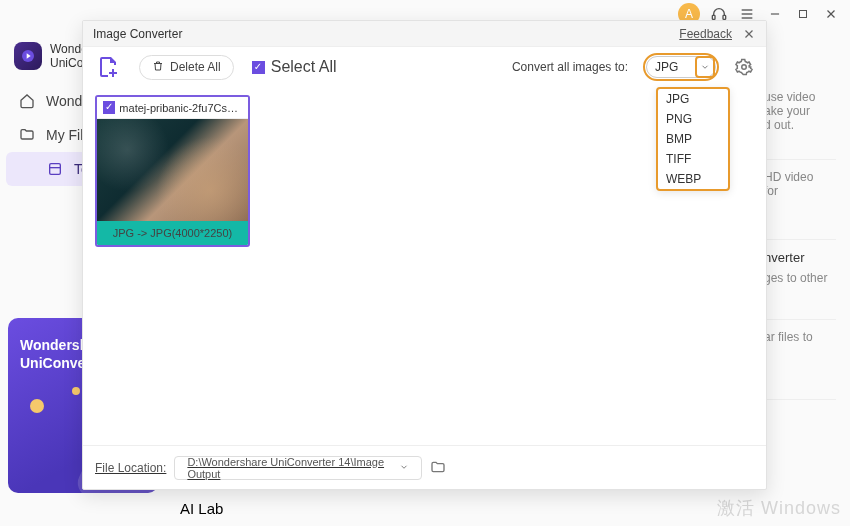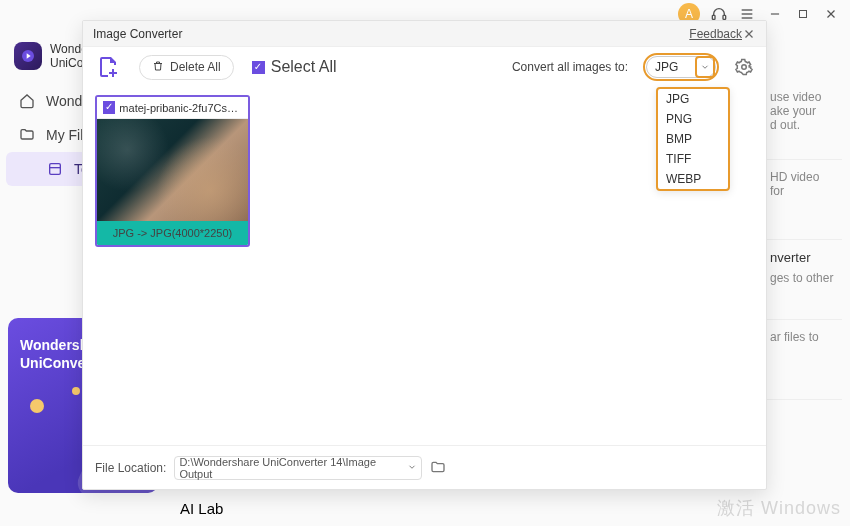--- a/index.html
+++ b/index.html
@@ -22,31 +22,31 @@
 .nav-icon { width:18px; height:18px; display:flex; align-items:center; justify-content:center; color:#555; }
 .nav-item.active .nav-icon { color:#5a3fc0; }
 
 .promo { position:absolute; left:8px; top:318px; width:150px; height:175px; border-radius:10px; background:linear-gradient(150deg,#6b4de0 0%,#4a36b8 70%); color:#fff; padding:18px 12px; overflow:hidden; }
 .promo::after { content:""; position:absolute; right:-20px; bottom:-20px; width:90px; height:90px; border-radius:14px; background:rgba(255,255,255,0.15); transform:rotate(25deg); }
 .promo-dot1 { position:absolute; width:14px; height:14px; border-radius:50%; background:#f5c96b; left:22px; bottom:80px; }
 .promo-dot2 { position:absolute; width:8px; height:8px; border-radius:50%; background:#f5c96b; left:64px; bottom:98px; }
 .promo-title { font-size:14px; font-weight:600; line-height:18px; }
 
 
-.bg-cards { position:absolute; right:8px; top:80px; width:80px; color:#888; font-size:12px;margin-left:33px; }
+.bg-cards { position:absolute; right:14px; top:80px; width:80px; color:#888; font-size:12px;margin-left:33px; }
 .bg-card-snip { padding:10px 8px; border-bottom:1px solid #eee; min-height:80px;}
 .bg-card-title { color:#333; font-size:13px; margin-bottom:6px; }
 .bottom-label { position:absolute; left:180px; top:500px; color:#000; font-size:15px; }
 .watermark { position:absolute; right:9px; bottom:6px; color:#d6d6d6; font-size:18px; letter-spacing:1px; }
 
 
 .modal { position:absolute; left:82px; top:20px; width:685px; height:470px; background:#fff; border:1px solid #e2e2e2; border-radius:2px; box-shadow:0 6px 20px rgba(0,0,0,0.12); display:flex; flex-direction:column; }
 .modal-header { height:26px; display:flex; align-items:center; justify-content:space-between; padding:0 10px; border-bottom:1px solid #eee; background:#f5f5f5;}
 .modal-title { font-size:12px; color:#333; }
-.modal-header-right { display:flex; align-items:center; }
+.modal-header-right { display:flex; align-items:center; gap:10px; }
 .link { color:#555; text-decoration:underline; font-size:12px; cursor:pointer; }
 .close-x { width:14px; height:14px; cursor:pointer; color:#666; }
 
 .toolbar { height:40px; display:flex; align-items:center; padding:0 12px; gap:18px; }
 .add-icon { width:26px; height:26px; color:#6b4de0; cursor:pointer; display:flex; align-items:center; justify-content:center;}
 .btn-outline { display:flex; align-items:center; gap:6px; border:1px solid #ddd; border-radius:14px; padding:4px 12px; font-size:12px; color:#444; cursor:pointer; background:#fff;}
 .checkbox-row { display:flex; align-items:center; gap:6px; font-size:16px; color:#444; cursor:pointer;}
 .chk { width:13px; height:13px; border:1px solid #6b4de0; background:#6b4de0; position:relative; }
 .chk::after { content:"✓"; color:#fff; font-size:10px; position:absolute; left:1px; top:-1px; }
 .spacer { flex:1; }
@@ -62,23 +62,23 @@
 .file-grid { flex:1; padding:8px 12px; overflow:auto; }
 .file-card { width:155px; border:2px solid #7b5ce0; border-radius:3px; overflow:hidden; }
 .card-top { display:flex; align-items:center; gap:4px; padding:4px 6px; background:#fff; border-bottom:1px solid #eee;}
 .card-fname { font-size:11px; color:#333; white-space:nowrap; overflow:hidden; text-overflow:ellipsis; }
 .card-img { width:100%; height:102px; background:linear-gradient(135deg,#1b3c3e 0%, #0f2c31 40%, #b8967a 60%, #8b6b52 100%); position:relative;}
 .card-img::before{ content:""; position:absolute; inset:0; background:
   radial-gradient(circle at 20% 30%, rgba(255,255,255,0.15), transparent 30%),
   radial-gradient(circle at 75% 70%, rgba(200,160,120,0.7), transparent 40%);}
 .card-cap { text-align:center; font-size:11px; padding:6px 4px; color:#444; background:#14b8a6;}
 
-.modal-footer { height:44px; display:flex; align-items:center; padding:0 12px; gap:8px; border-top:1px solid #eee;}
+.modal-footer { height:44px; display:flex; align-items:center; padding:0 12px; gap:8px; border-top:1px solid #eee;text-decoration:underline;}
 .floc-label { font-size:12px; color:#555; }
-.path-select { flex:0 0 248px; height:24px; border:1px solid #ddd; border-radius:4px; display:flex; align-items:center; justify-content:space-between; padding:0 4px; font-size:11px; color:#555; cursor:pointer;}
+.path-select { flex:0 0 248px; height:24px; border:1px solid #ddd; border-radius:4px; display:flex; align-items:center; justify-content:space-between; padding:0 12px; font-size:11px; color:#555; cursor:pointer;}
 .folder-icon { width:18px; height:18px; color:#777; cursor:pointer; }
 .convert-btn { margin-left:auto; width:86px; height:30px; border-radius:15px; background:#8e75e8; color:#fff; font-size:13px; display:flex; align-items:center; justify-content:center; border:1px solid #6b4de0; cursor:pointer; }
 .convert-wrap { padding:3px; border:2px solid #e89a2c; border-radius:20px; }
 </style>
 </head>
 <body>
 
 <div class="topbar">
   <div class="avatar-badge">
       <span>A</span>

